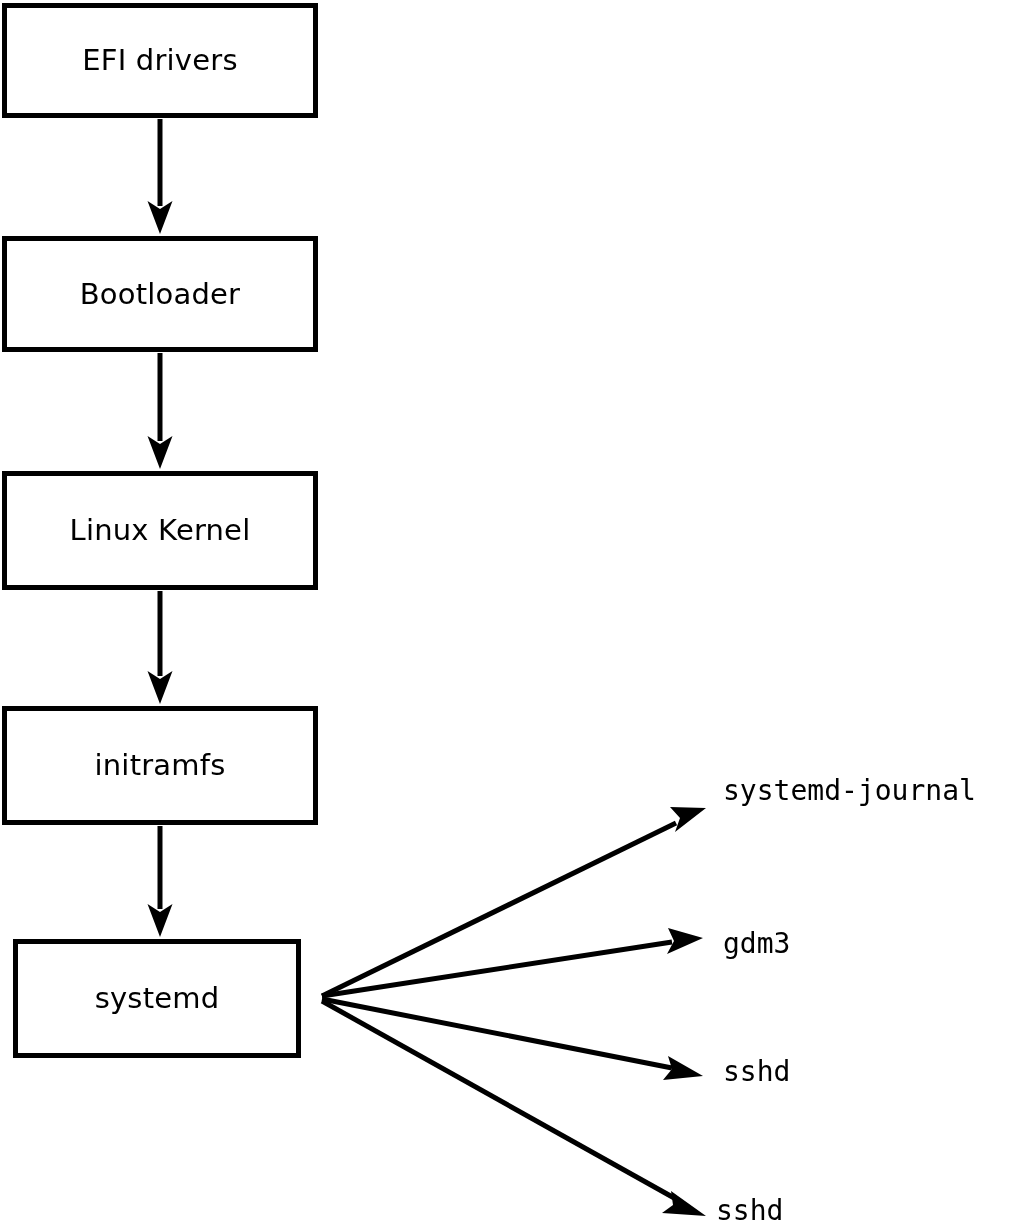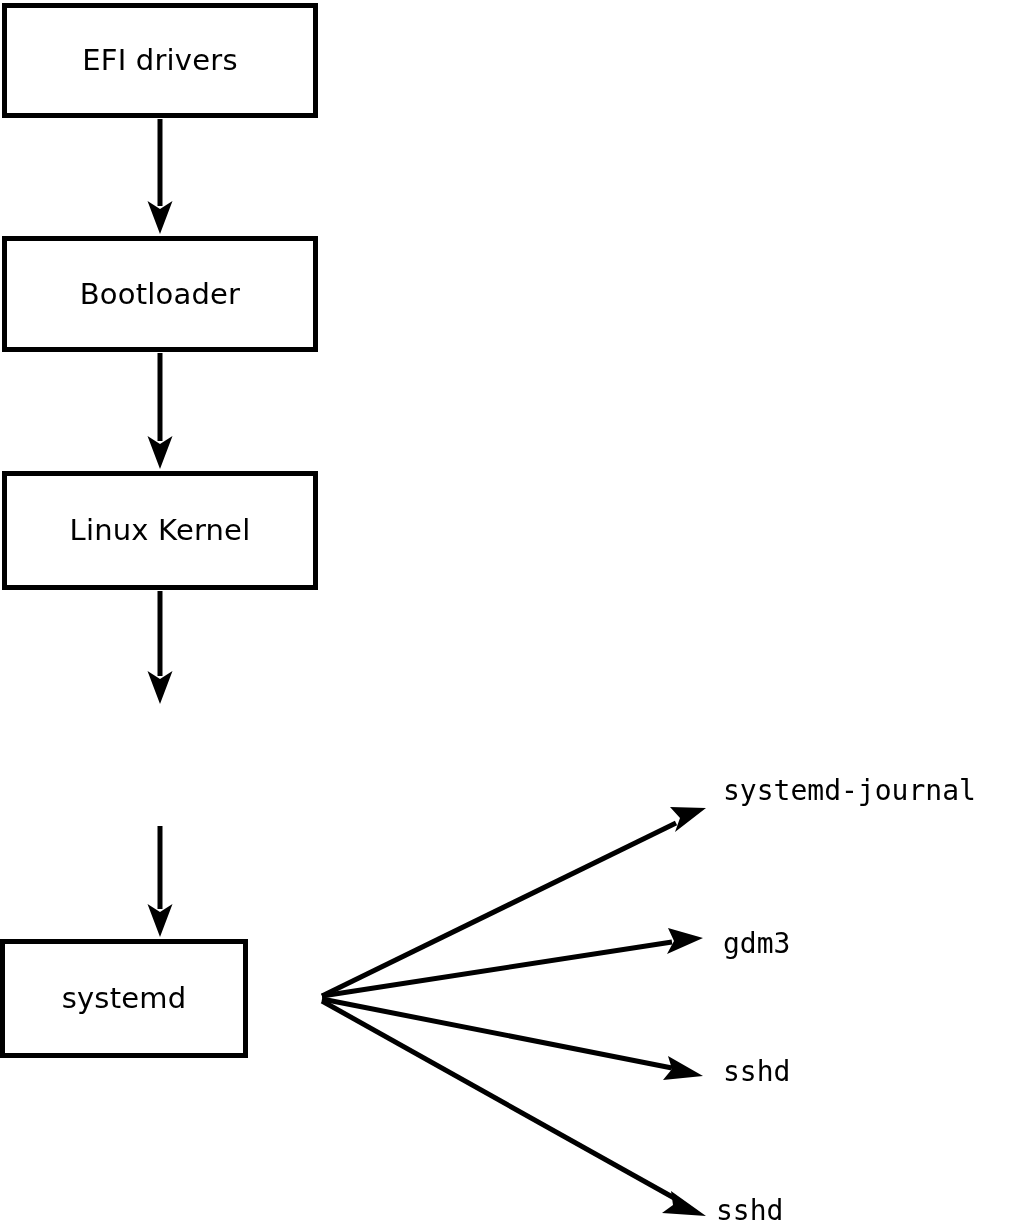--- a/index.html
+++ b/index.html
@@ -119,22 +119,25 @@
   </div>
 
   <div class="node-box" style="left:2px; top:471px; width:316px; height:119px;">
     <span class="node-label">Linux Kernel</span>
   </div>
 
   <div class="node-box" style="left:2px; top:236px; width:316px; height:116px;">
     <span class="node-label">Bootloader</span>
   </div>
 
+  <div class="node-box" style="left:2px; top:706px; width:316px; height:119px;">
+    <span class="node-label">initramfs</span>
+  </div>
 
-  <div class="node-box" style="left:0; top:939px; width:248px; height:119px;">
+  <div class="node-box" style="left:13px; top:939px; width:288px; height:119px;">
     <span class="node-label">systemd</span>
   </div>
 
 
   <div class="leaf-label" style="left:723px; top:777px;">systemd-journal</div>
 
   <div class="leaf-label" style="left:723px; top:921px;margin-top:9px;">gdm3</div>
 
   <div class="leaf-label" style="left:723px; top:1058px;">sshd</div>
 

